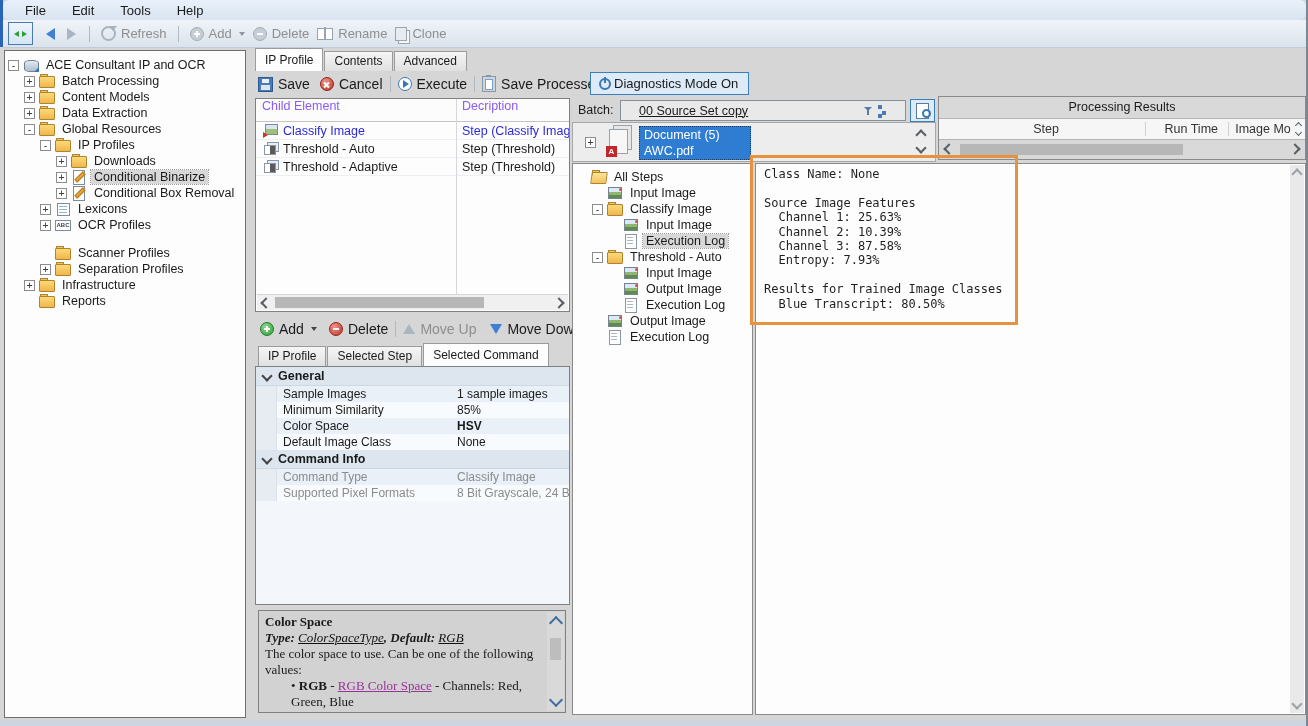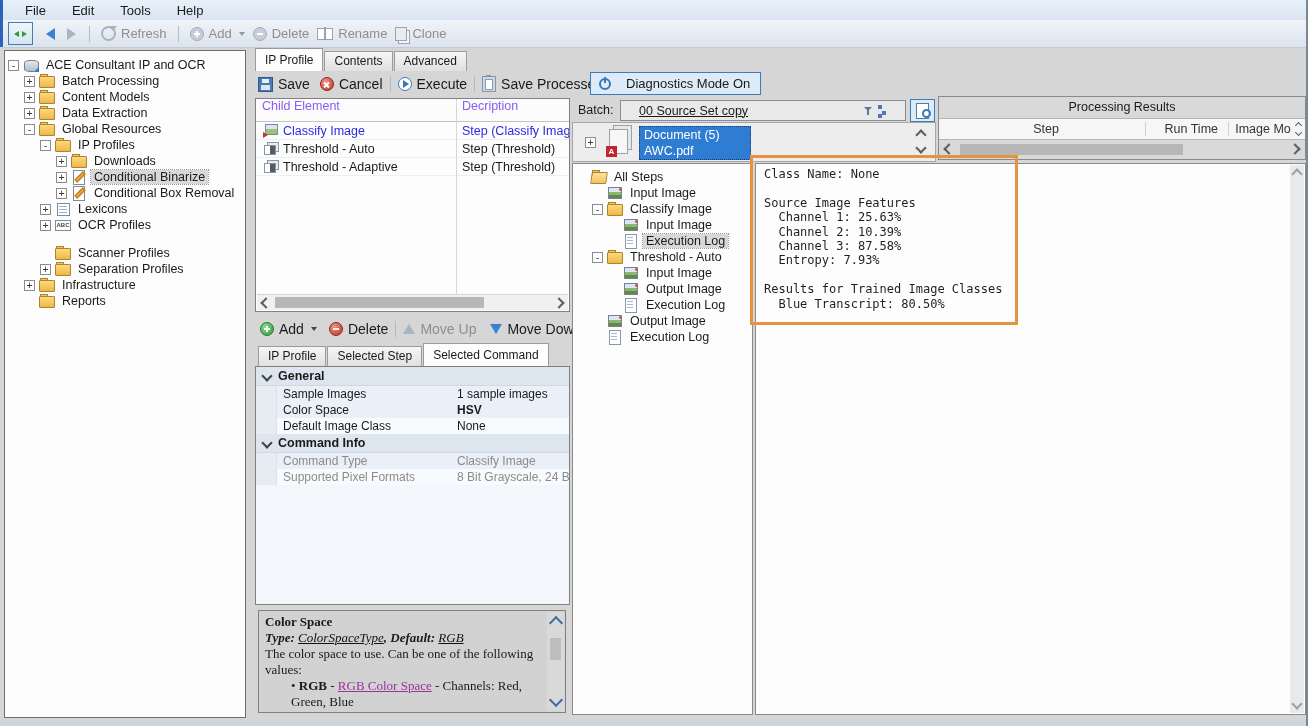--- a/index.html
+++ b/index.html
@@ -2,21 +2,21 @@
 <html><head>
 <meta charset="utf-8">
 <style>
   html,body{margin:0;padding:0;background:#bfbfbf;}
   #root{position:relative;width:1308px;height:726px;background:#d6d6d6;overflow:hidden;
         font-family:"Liberation Sans","DejaVu Sans",sans-serif;font-size:12.5px;color:#1a1a1a;
         border-right:2px solid #7b8794;box-sizing:border-box;}
   
   #edge-blue{position:absolute;left:0;top:0;width:3px;height:47px;background:#2a64b8;}
   #menubar{position:absolute;left:3px;top:0;right:0;height:20px;display:flex;align-items:center;
-           background:linear-gradient(#e8f1fb,#d9e4f1);padding-left:10px;gap:2px;}
+           background:linear-gradient(#e8f1fb,#d9e4f1);padding-left:10px;gap:2px;border-radius:6px;}
   .menu-item{padding:2px 12px;font-size:13px;}
   #toolbar{position:absolute;left:3px;top:20px;right:0;height:27px;display:flex;align-items:center;
            background:linear-gradient(#f0f4f9,#dbe3ec);border-bottom:1px solid #c2ccd8;padding-left:4px;}
   .tbtn{display:inline-flex;align-items:center;gap:5px;font-size:13px;padding:2px 4px;}
   .tbtn.disabled{color:#8e8e8e;}
   .vsep{width:1px;height:16px;background:#b0bac5;margin:0 7px;flex:none;}
   .panelbtn{width:23px;height:21px;border:1px solid #4a7ab0;background:linear-gradient(#eef5fc,#d5e5f4);
             display:inline-flex;align-items:center;justify-content:center;margin:0 7px 0 1px;}
   .garr{position:relative;width:13px;height:10px;}
   .garr::before{content:"";position:absolute;left:0;top:2px;border-top:3px solid transparent;border-bottom:3px solid transparent;border-right:5px solid #2f9e39;}
@@ -43,21 +43,21 @@
   .ic-save::before{content:"";position:absolute;left:3px;top:1px;width:7px;height:4px;background:#e9eff6;}
   .ic-save::after{content:"";position:absolute;left:2px;bottom:1px;width:9px;height:5px;background:#dce6f0;}
   .ic-exec{width:14px;height:14px;border-radius:50%;background:#fff;border:1px solid #3a77b5;position:relative;display:inline-block;box-sizing:border-box;}
   .ic-exec::after{content:"";position:absolute;left:4px;top:2px;border-top:4px solid transparent;border-bottom:4px solid transparent;border-left:6px solid #3a77b5;}
   .ic-clip{width:12px;height:14px;background:#cfd6dd;border:1px solid #8a96a3;position:relative;display:inline-block;}
   .ic-clip::before{content:"";position:absolute;left:2px;top:2px;width:6px;height:9px;background:#fff;border:1px solid #7aa0c9;}
   .ic-clip::after{content:"";position:absolute;left:3px;top:-2px;width:5px;height:2px;background:#8a96a3;}
   .pwr{width:12px;height:12px;border:2px solid #3a77b5;border-radius:50%;position:relative;display:inline-block;box-sizing:border-box;}
   .pwr::before{content:"";position:absolute;left:3px;top:-3px;width:2px;height:3px;background:#ddeaf7;}
   .pwr::after{content:"";position:absolute;left:3px;top:-3px;width:2px;height:6px;background:#3a77b5;}
-  .toggle{position:absolute;display:inline-flex;align-items:center;gap:15px;border:1px solid #3c7fb8;background:#ddeaf7;
+  .toggle{position:absolute;display:inline-flex;align-items:center;gap:3px;border:1px solid #3c7fb8;background:#ddeaf7;
           height:23px;padding:0 10px 0 8px;box-sizing:border-box;font-size:13px;}
   
   .panel{position:absolute;background:#fdfdfd;border:1px solid #808080;box-sizing:border-box;}
   
   .trow{display:flex;align-items:center;height:16px;white-space:nowrap;}
   .tlabel{padding:0 3px;}
   .trow.sel .tlabel{background:#d8d8d8;outline:1px dotted #9a9a9a;}
   .exp{flex:none;width:11px;height:11px;border:1px solid #8c8c8c;background:#fff;color:#3c3c3c;
        font:10px/9px "DejaVu Sans Mono",monospace;text-align:center;margin-right:3px;box-sizing:border-box;}
   .exp.noexp{visibility:hidden;}
@@ -391,20 +391,25 @@
   <div id="prop-grid-body">
       <div class="psec">
         <span class="chev dn"></span>
         <span>General</span>
       </div>
       <div class="prow alt">
         <span class="pgut"></span>
         <span class="plab">Sample Images</span>
         <span class="pval">1 sample images</span>
       </div>
+      <div class="prow">
+        <span class="pgut"></span>
+        <span class="plab">Minimum Similarity</span>
+        <span class="pval">85%</span>
+      </div>
       <div class="prow alt">
         <span class="pgut"></span>
         <span class="plab">Color Space</span>
         <span class="pval b">HSV</span>
       </div>
       <div class="prow">
         <span class="pgut"></span>
         <span class="plab">Default Image Class</span>
         <span class="pval">None</span>
       </div>

